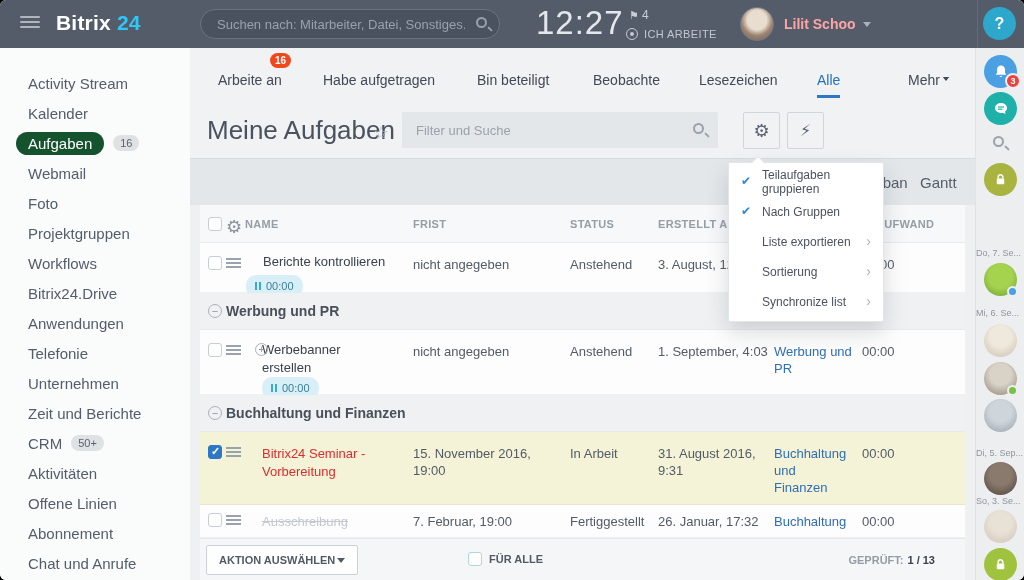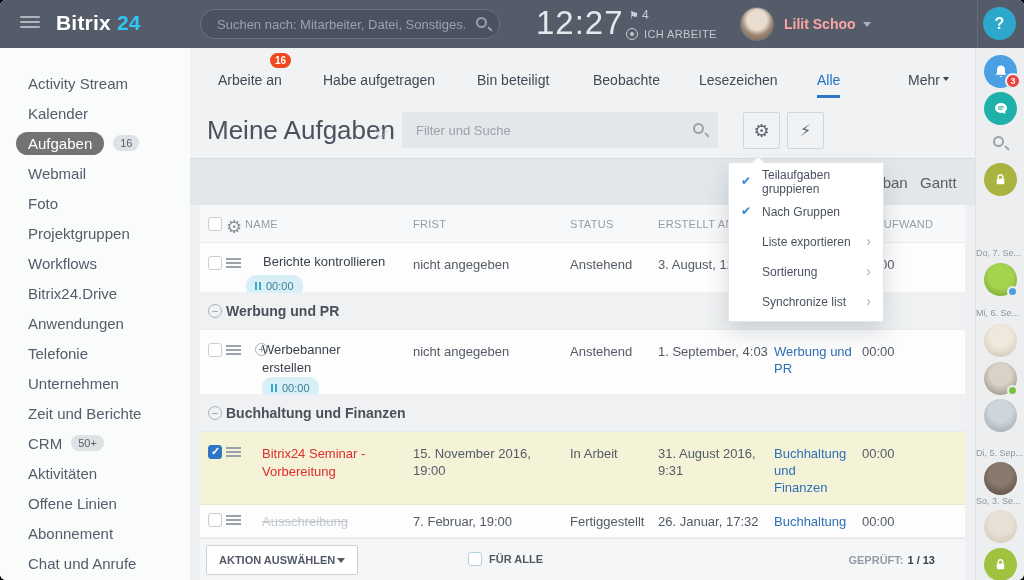--- a/index.html
+++ b/index.html
@@ -28,21 +28,21 @@
   .avatar { border-radius:50%; background:radial-gradient(circle at 50% 38%, #e9ddcf 0 38%, #9c8572 60%, #6f5a4b 100%); }
   .tb-avatar { position:absolute; left:740px; top:7px; width:34px; height:34px; border:1px solid #70798a; }
   .tb-user { position:absolute; left:784px; top:16px; color:#fca5a5; font-size:14px; font-weight:700; display:flex; align-items:center; gap:7px; cursor:pointer; }
   .tri-down { width:0; height:0; border:4px solid transparent; border-top:5px solid #aab1bb; margin-top:4px; }
   .tb-div { position:absolute; left:977px; top:0; width:1px; height:48px; background:#636b78; }
   .help-btn { position:absolute; left:983px; top:7px; width:33px; height:33px; border-radius:50%; background:#2ea7cc; color:#fff; font-size:16px; font-weight:700; text-align:center; line-height:33px; cursor:pointer; }
 
   
   .sidebar { position:absolute; left:0; top:48px; width:190px; height:532px; background:#fafbfb; padding-top:20px; z-index:5; }
   .side-item { height:30px; display:flex; align-items:center; padding-left:28px; font-size:15px; color:#545d6a; cursor:pointer; white-space:nowrap; }
-  .side-item .pill { background:#737373; color:#fff; border-radius:14px; padding:3px 12px; margin-left:-12px; }
+  .side-item .pill { background:#14532d; color:#fff; border-radius:14px; padding:3px 12px; margin-left:-12px; }
   .badge-gray { background:#dfe2e5; color:#5a626d; border-radius:10px; font-size:11px; padding:2px 7px; margin-left:9px; }
 
   
   .rail { position:absolute; left:975px; top:48px; width:49px; height:532px; background:#eceef0; border-left:1px solid #e0e3e5; z-index:30; }
   .rail .circ { position:absolute; left:8px; width:33px; height:33px; border-radius:50%; display:flex; align-items:center; justify-content:center; cursor:pointer; }
   .rail .ravatar { position:absolute; left:8px; width:33px; height:33px; border-radius:50%; cursor:pointer; }
   .rail .rdate { position:absolute; left:0; width:49px; font-size:9px; color:#8d959e; white-space:nowrap; overflow:hidden; }
   .nbadge { position:absolute; right:-4px; bottom:-1px; min-width:16px; height:16px; background:#ef4040; border:2px solid #eceef0; border-radius:9px; color:#fff; font-size:9px; font-weight:700; text-align:center; line-height:12px; padding:0 2px; }
   .dot-g { position:absolute; right:-1px; bottom:-1px; width:11px; height:11px; background:#79c043; border:2px solid #eceef0; border-radius:50%; }
   .dot-b { position:absolute; right:-1px; bottom:-1px; width:11px; height:11px; background:#4aa0e2; border:2px solid #eceef0; border-radius:50%; }
@@ -79,21 +79,21 @@
   .newtask .caret { width:27px; display:flex; justify-content:center; }
   .newtask .tri-down { border-top-color:#fff; }
 
   
   .strip { position:absolute; left:0; top:110px; width:785px; height:47px; background:#e3e7ea; border-top:1px solid #d6dbde; }
   .viewtab { position:absolute; top:15px; font-size:15px; color:#555e69; cursor:pointer; }
 
   
   .tablewrap { position:absolute; left:10px; top:157px; width:765px; height:375px; }
   .thead { position:relative; height:38px; background:#f7f8f9; border-bottom:1px solid #e8eaec; }
-  .th { position:absolute; top:13px; font-size:11px; font-weight:400; color:#959da6; letter-spacing:.3px; }
+  .th { position:absolute; top:13px; font-size:11px; font-weight:700; color:#959da6; letter-spacing:.3px; }
   .trow { position:relative; background:#fdfdfd; border-bottom:1px solid #eef0f1; }
   .cell { position:absolute; top:13px; font-size:13px; color:#535b66; line-height:17px; }
   .grow { position:relative; background:#eff1f2; border-bottom:1px solid #e7eaec; }
   .grow .glabel { position:absolute; left:26px; top:10px; font-size:14px; font-weight:700; color:#49505b; }
   .gicon { position:absolute; left:8px; top:11px; width:14px; height:14px; border:1px solid #aab2ba; border-radius:50%; color:#8d959e; font-size:11px; line-height:12px; text-align:center; cursor:pointer; }
   .cb { position:absolute; left:8px; width:14px; height:14px; border:1px solid #c8ced4; border-radius:3px; background:#fff; cursor:pointer; }
   .cb.checked { background:#2e77c5; border-color:#2e77c5; }
   .cb.checked::after { content:"✓"; position:absolute; left:2px; top:-1px; color:#fff; font-size:11px; font-weight:700; }
   .drag { position:absolute; left:26px; width:15px; cursor:grab; }
   .drag span { display:block; height:2px; background:#9aa2ab; margin-bottom:2px; }

